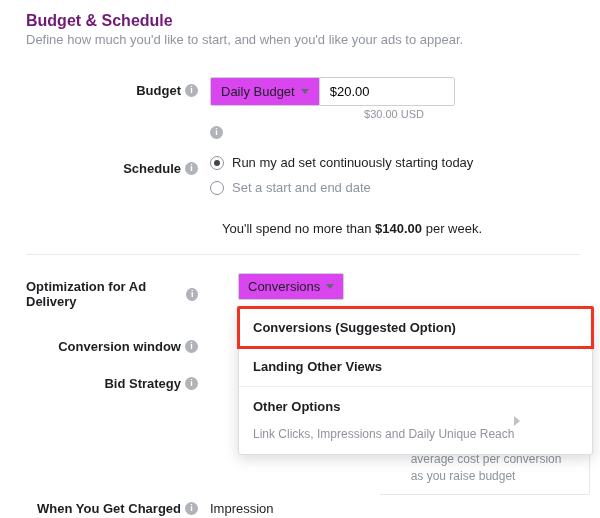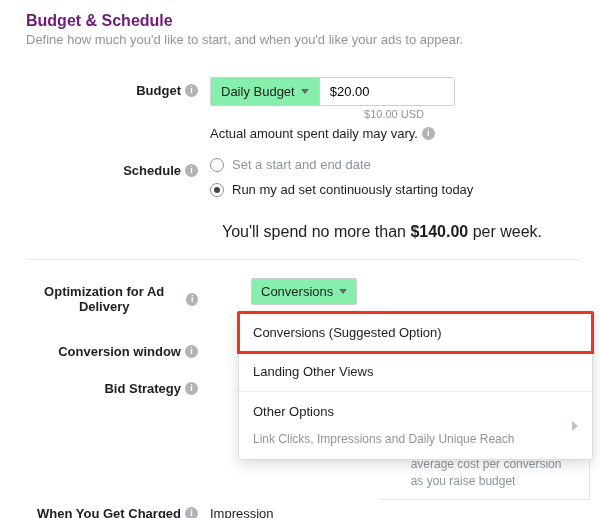--- a/index.html
+++ b/index.html
@@ -15,43 +15,43 @@
   .page { padding: 12px 20px 0 26px; }
   .section-title { font-size: 16px; font-weight: 700; color: #701a75; }
   .section-sub { font-size: 13px; color: #90949c; margin-top: 2px; }
   .hr { border: none; border-top: 1px solid #e9eaeb; margin: 18px 0 0 0; }
 
   .form-area { padding-top: 30px; }
 
   .row { display: flex; align-items: flex-start; margin-bottom: 16px; }
   .row .label-col {
     width: 184px; min-width: 184px;
-    text-align: center;
+    text-align: left;
     padding-right: 12px;
     padding-top: 6px;
     font-size: 13px; font-weight: 700; color: #1c1e21;
     display: flex; justify-content: flex-end; align-items: center; gap: 4px;
   }
   .row .field-col { flex: 1; position: relative; }
 
   .info-icon {
     display: inline-flex; align-items: center; justify-content: center;
     width: 13px; height: 13px; border-radius: 50%;
     background: #b0b3b8; color: #fff;
     font-size: 9px; font-weight: 700; font-style: normal;
     line-height: 13px;
   }
 
   .btn-select {
     display: inline-flex; align-items: center; gap: 6px;
-    border: 1px solid #ccd0d5; background: #86efac;
+    border: 1px solid #ccd0d5; background: #d946ef;
     padding: 6px 10px; font-size: 13px; color: #1c1e21;
     border-radius: 2px; cursor: pointer;
   }
-  .btn-select.compact { padding: 5px 9px; margin-left: 13px; }
+  .btn-select.compact { padding: 5px 9px; }
 
   .caret-down {
     width: 0; height: 0;
     border-left: 4px solid transparent;
     border-right: 4px solid transparent;
     border-top: 5px solid #606770;
   }
 
   .budget-inline { display: inline-flex; border-radius: 2px; overflow: hidden; }
   .budget-inline .btn-select { border-right: none; border-radius: 2px 0 0 2px; }
@@ -67,21 +67,21 @@
   .radio-outer {
     width: 14px; height: 14px; border-radius: 50%;
     border: 1px solid #8d949e; display: inline-flex;
     align-items: center; justify-content: center; background: #fff;
   }
   .radio-outer.on .radio-inner {
     width: 6px; height: 6px; border-radius: 50%; background: #444;
   }
   .radio-muted { color: #8d949e; }
 
-  .spend-summary { font-size: 16px; margin: 4px 0 0 196px; }
+  .spend-summary { font-size: 13px; margin: 4px 0 0 196px; }
   .spend-summary b { font-weight: 700; }
 
   
   .dropdown {
     position: absolute; top: 34px; left: 0;
     width: 355px;
     background: #fff;
     border: 1px solid #dadde1;
     box-shadow: 0 4px 14px rgba(0,0,0,0.15);
     border-radius: 3px;
@@ -92,23 +92,23 @@
     border-bottom: 1px solid #eceef0;
     cursor: pointer;
   }
   .dd-item:last-child { border-bottom: none; }
   .dd-item.highlight {
     margin: -2px; 
     border: 3px solid #f0321e;
     padding: 11px 13px;
     border-radius: 2px 2px 0 0;
   }
-  .dd-title { font-size: 13px; font-weight: 400; color: #1c1e21; }
+  .dd-title { font-size: 13px; font-weight: 700; color: #1c1e21; }
   .dd-sub { font-size: 12px; color: #90949c; margin-top: 12px; line-height: 1.35; }
-  .dd-item.other { display: flex; align-items: center; justify-content: space-between; }
+  .dd-item.other { display: flex; align-items: center; }
   .chev-right {
     width: 0; height: 0;
     border-top: 5px solid transparent;
     border-bottom: 5px solid transparent;
     border-left: 6px solid #bec3c9;
   }
 
   
   .bid-peek {
     position: absolute; top: 34px; right: -10px;
@@ -137,43 +137,42 @@
         <span class="info-icon">i</span>
       </div>
       <div class="field-col">
         <div class="budget-inline">
           <div class="btn-select">
             <span>Daily Budget</span>
             <span class="caret-down"></span>
           </div>
           <input class="amount-input" type="text" value="$20.00" style="">
         </div>
-        <div class="usd-note">$10.00 USD</div>
+        <div class="usd-note">$30.00 USD</div>
         <div class="vary-note">
-          <span>Actual amount spent daily may vary.</span>
           <span class="info-icon">i</span>
         </div>
       </div>
     </div>
 
     <div class="row">
       <div class="label-col">
         <span>Schedule</span>
         <span class="info-icon">i</span>
       </div>
       <div class="field-col">
-        <div class="radio-row radio-muted">
-          <span class="radio-outer"></span>
-          <span>Set a start and end date</span>
-        </div>
         <div class="radio-row">
           <span class="radio-outer on">
               <span class="radio-inner"></span>
             </span>
           <span>Run my ad set continuously starting today</span>
+        </div>
+        <div class="radio-row radio-muted">
+          <span class="radio-outer"></span>
+          <span>Set a start and end date</span>
         </div>
       </div>
     </div>
 
     <div class="spend-summary">
       <span>You'll spend no more than </span><b>$140.00</b><span> per week.</span>
     </div>
 
     <hr class="hr">
 

